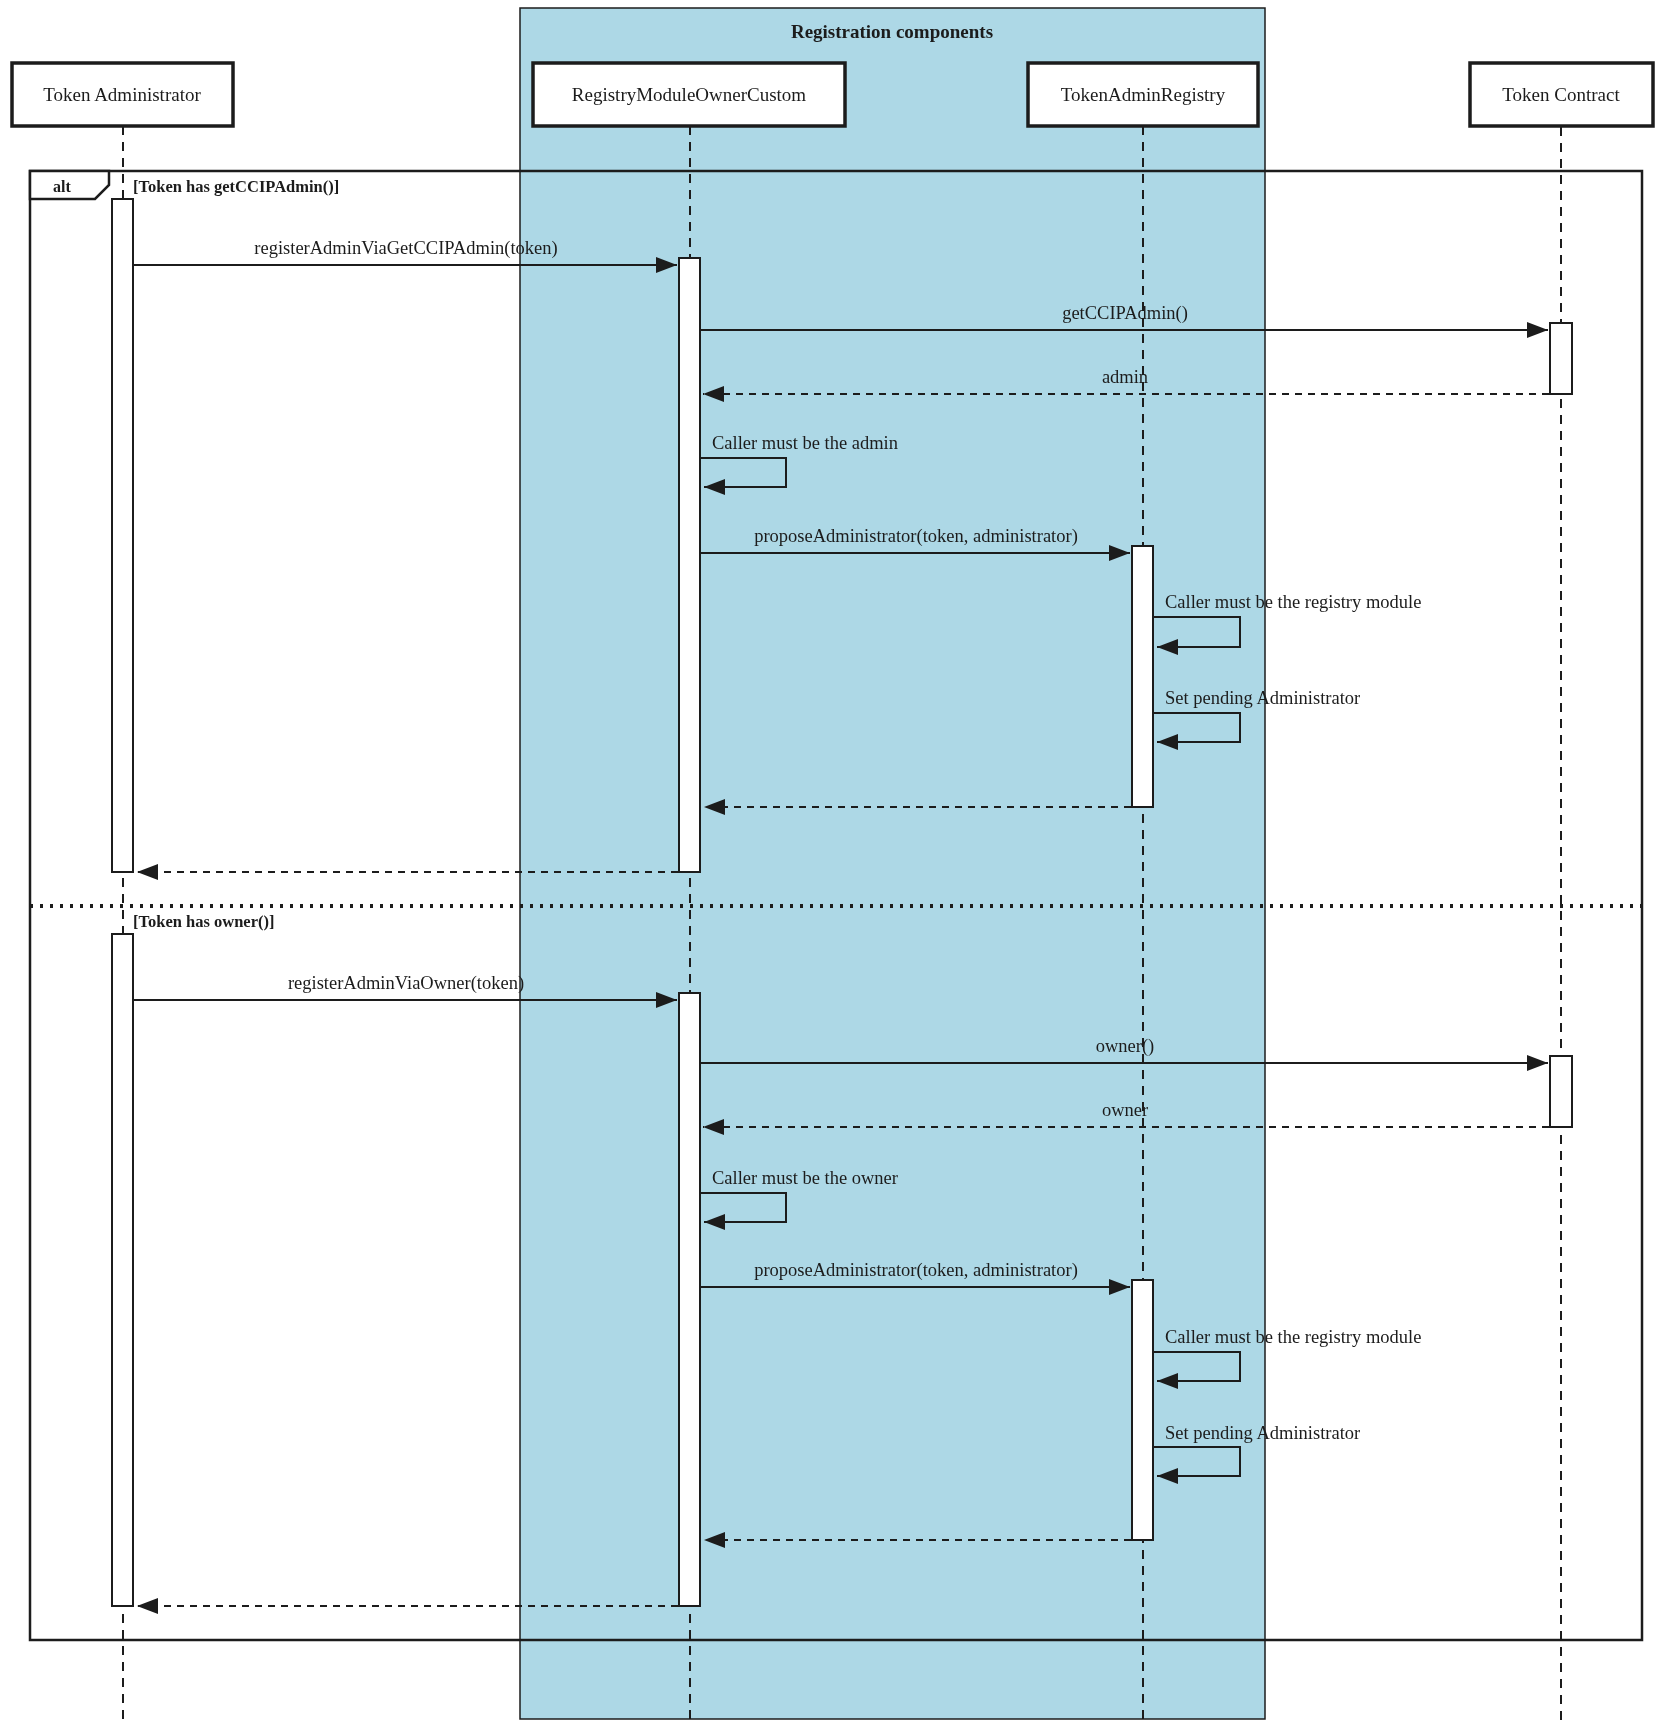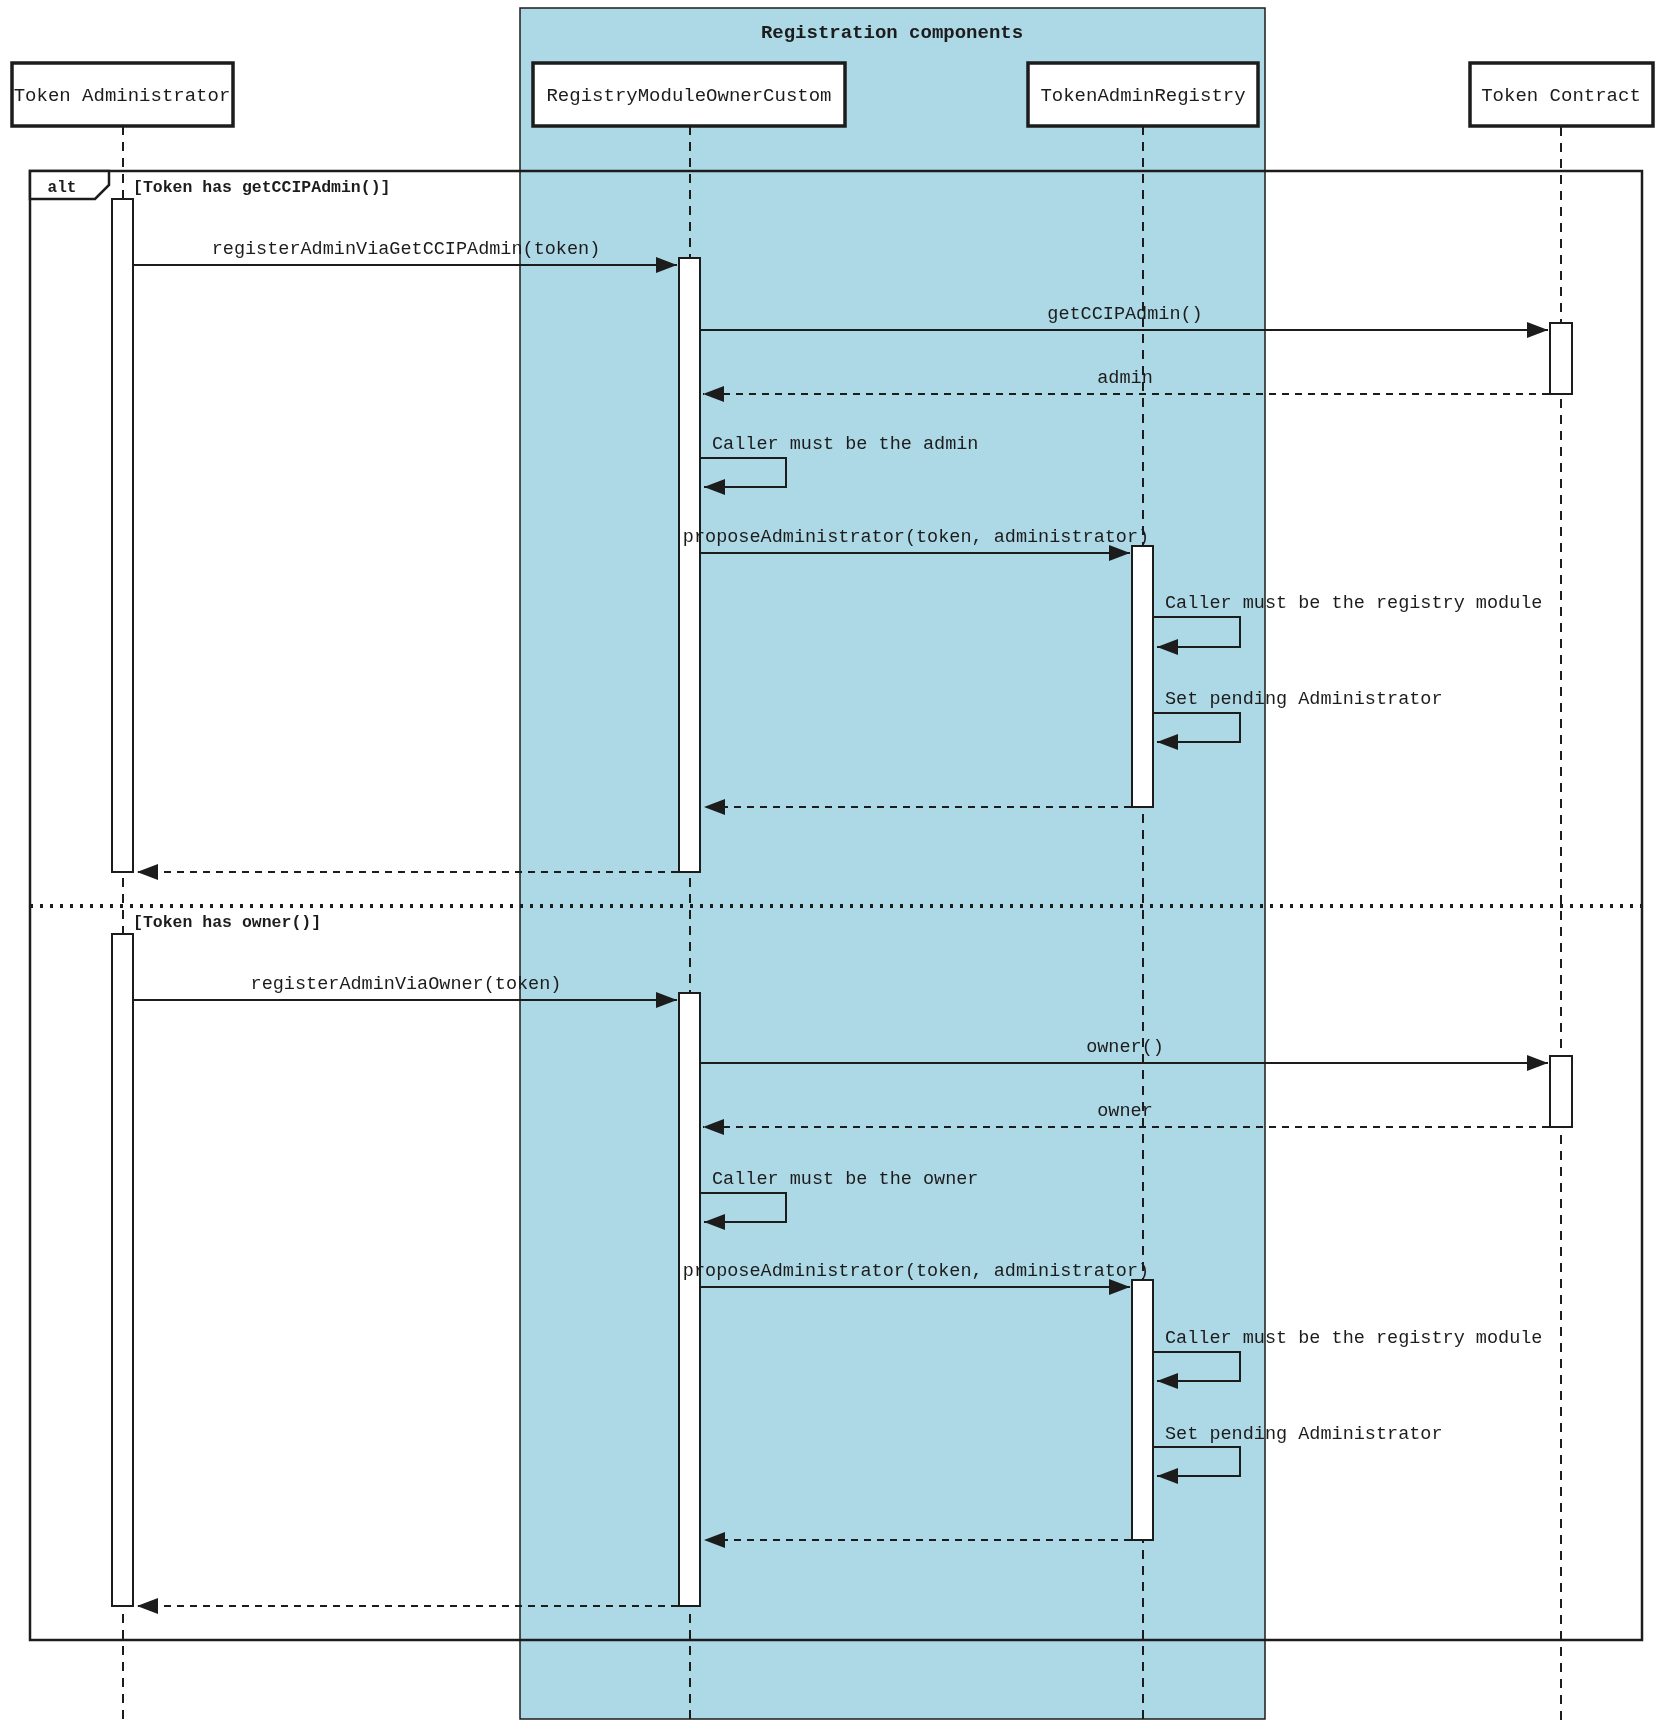--- a/index.html
+++ b/index.html
@@ -1,17 +1,17 @@
 <!DOCTYPE html>
 <html><head>
 <meta charset="utf-8">
 <style>
   html,body{margin:0;padding:0;background:#ffffff;}
   #stage{position:relative;width:1662px;height:1730px;background:#ffffff;
-         font-family:Liberation Mono, monospace;}
+         font-family:Liberation Serif, serif;}
   svg{display:block;}
   text{fill:#1c1c1c;}
   .participant-label{font-size:19px;text-anchor:middle;}
   .group-title{font-size:19px;font-weight:bold;text-anchor:middle;}
   .guard-label{font-size:16.5px;font-weight:bold;}
   .alt-op{font-size:16px;font-weight:bold;text-anchor:middle;}
   .msg{font-size:18.5px;}
   .msg-c{text-anchor:middle;}
   .lifeline{stroke:#1c1c1c;stroke-width:2;stroke-dasharray:9 7;fill:none;}
   .frame{fill:none;stroke:#1c1c1c;stroke-width:2.5;}

